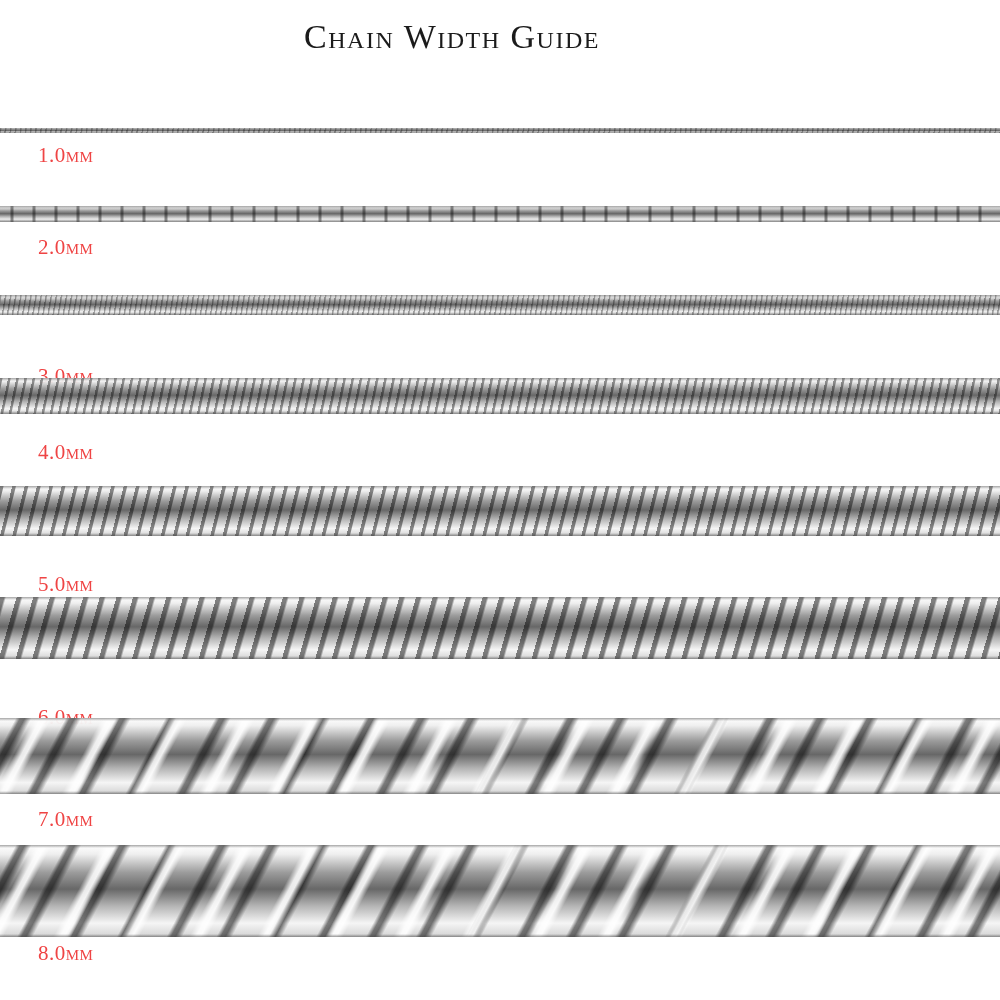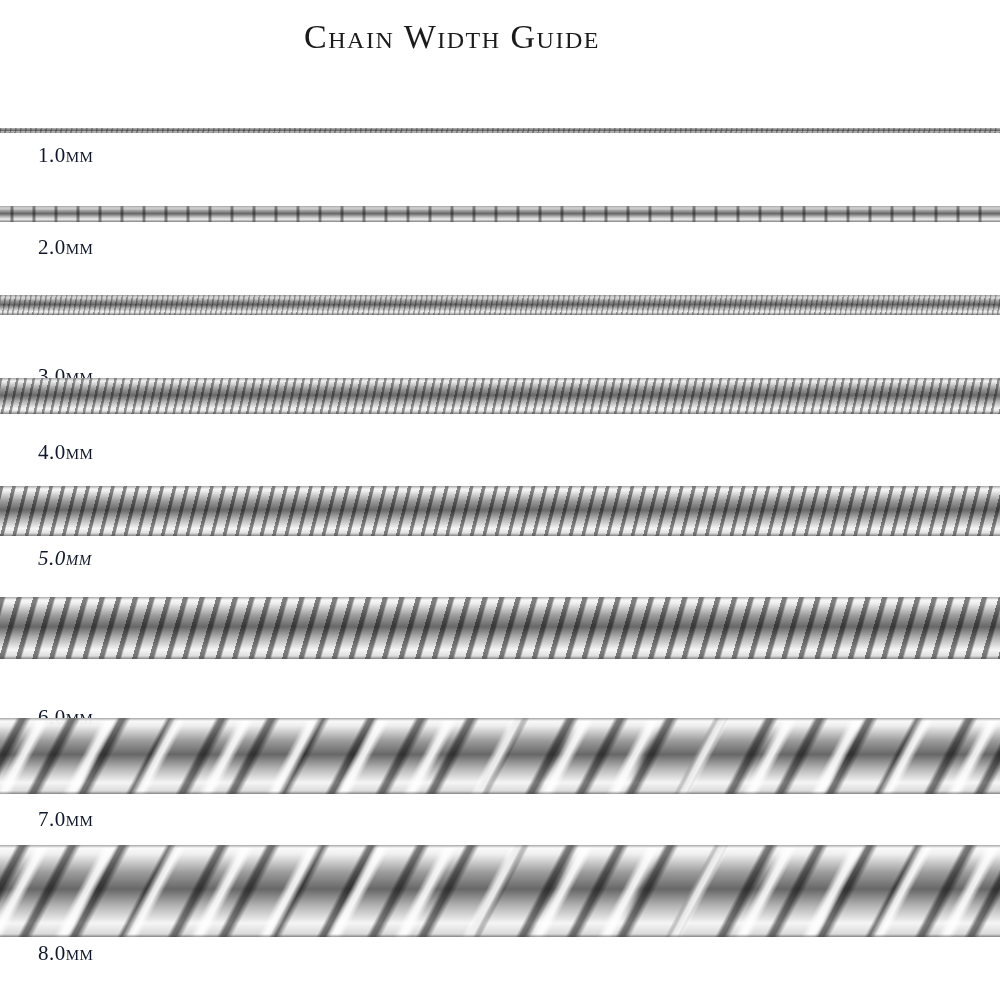--- a/index.html
+++ b/index.html
@@ -40,21 +40,21 @@
     left: 0;
     width: 1000px;
     overflow: hidden;
   }
 
   .chain-label {
     position: absolute;
     left: 38px;
     font-family: "Liberation Serif", serif;
     font-size: 21px;
-    color: #0f172a;
+    color: #ef4444;
     font-variant: small-caps;
     letter-spacing: 0.5px;
     white-space: nowrap;
   }
 
   
   .metal {
     position: absolute;
     left: 0;
     width: 1000px;
@@ -201,21 +201,21 @@
   </div>
   <div class="chain-label" id="label-3" style="top: 424px; margin-top: 16px;">4.0mm</div>
 </div>
 
 <div class="chain-row">
   <div class="chain-strip" id="strip-4" style="top: 486px; height: 50px;">
     <div class="metal"></div>
     <div class="tex tex-snake-wide"></div>
     <div class="edge-dark"></div>
   </div>
-  <div class="chain-label" id="label-4" style="top: 546px; font-style: italic;">5.0mm</div>
+  <div class="chain-label" id="label-4" style="top: 572px;">5.0mm</div>
 </div>
 
 <div class="chain-row">
   <div class="chain-strip" id="strip-5" style="top: 597px; height: 62px;">
     <div class="metal"></div>
     <div class="tex tex-snake-xwide"></div>
     <div class="edge-dark"></div>
   </div>
   <div class="chain-label" id="label-5" style="top: 681px; margin-top: 24px;">6.0mm</div>
 </div>

